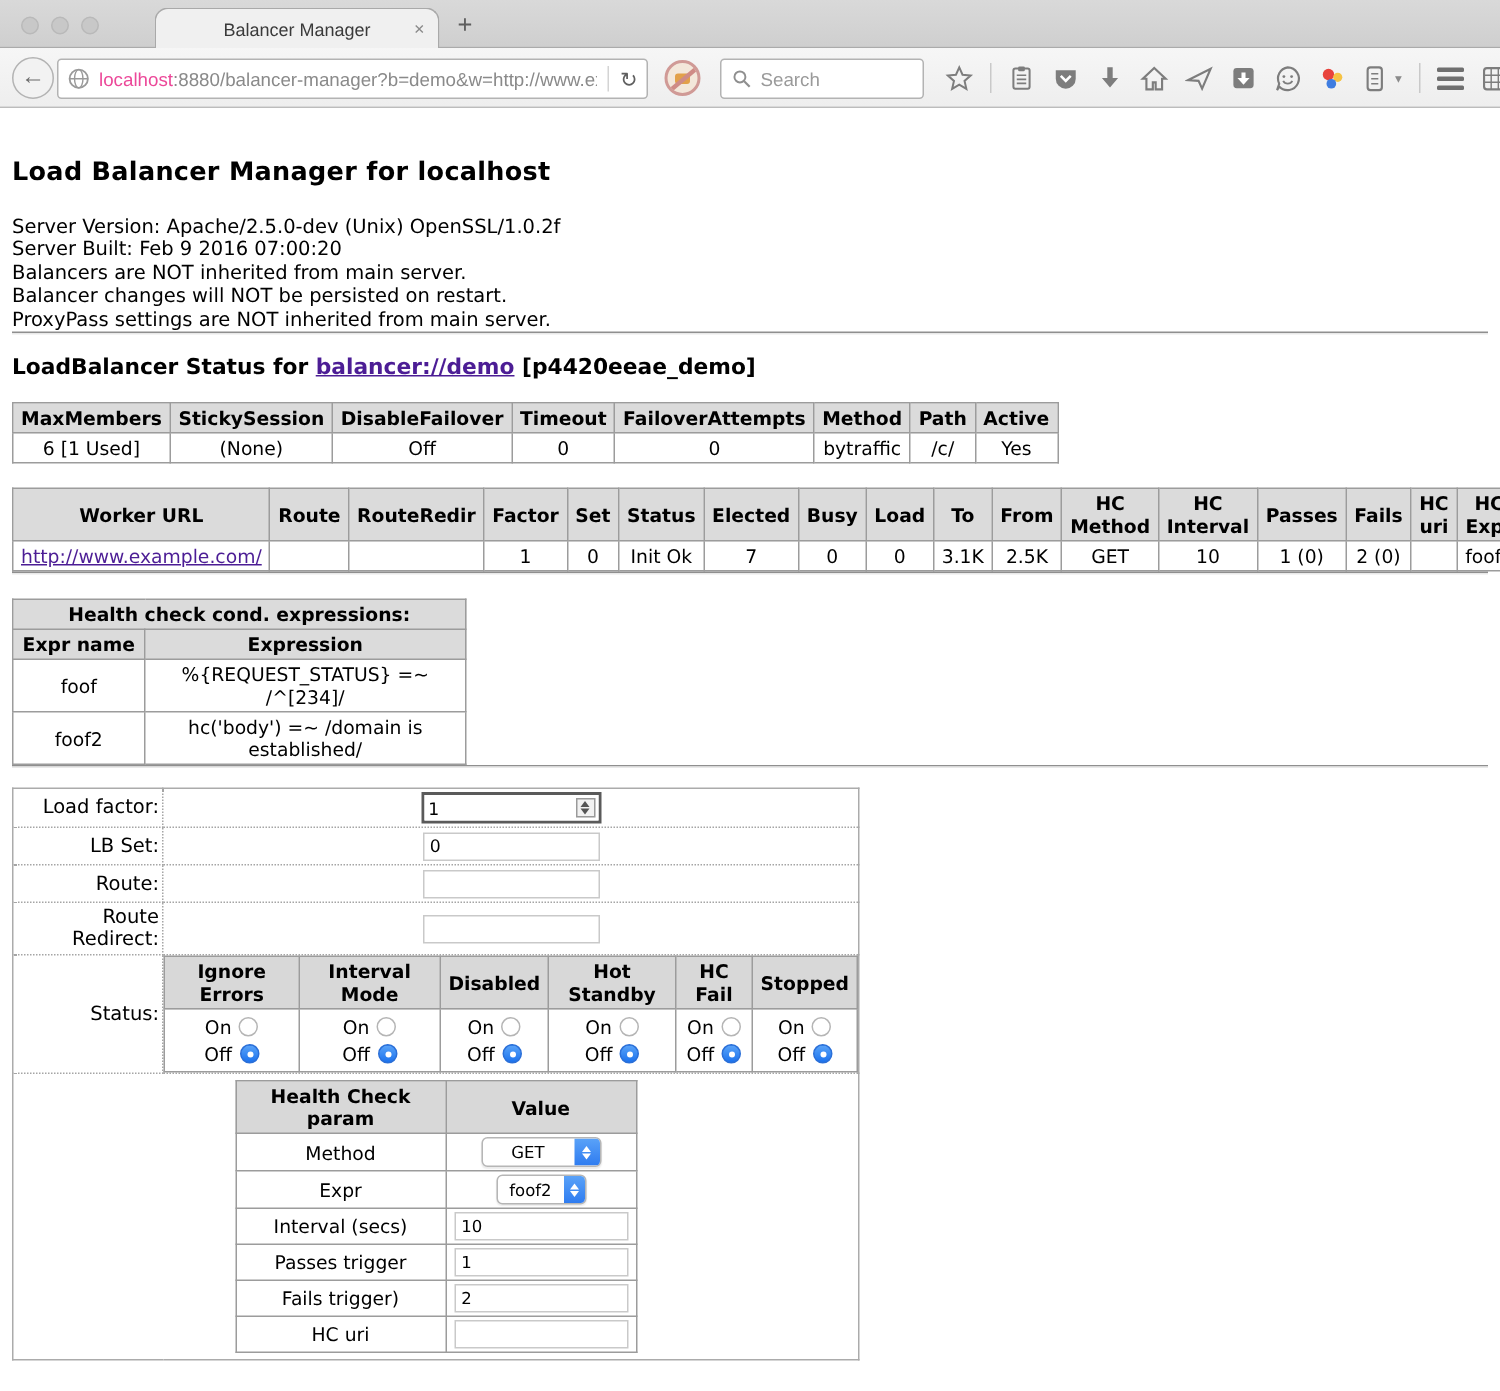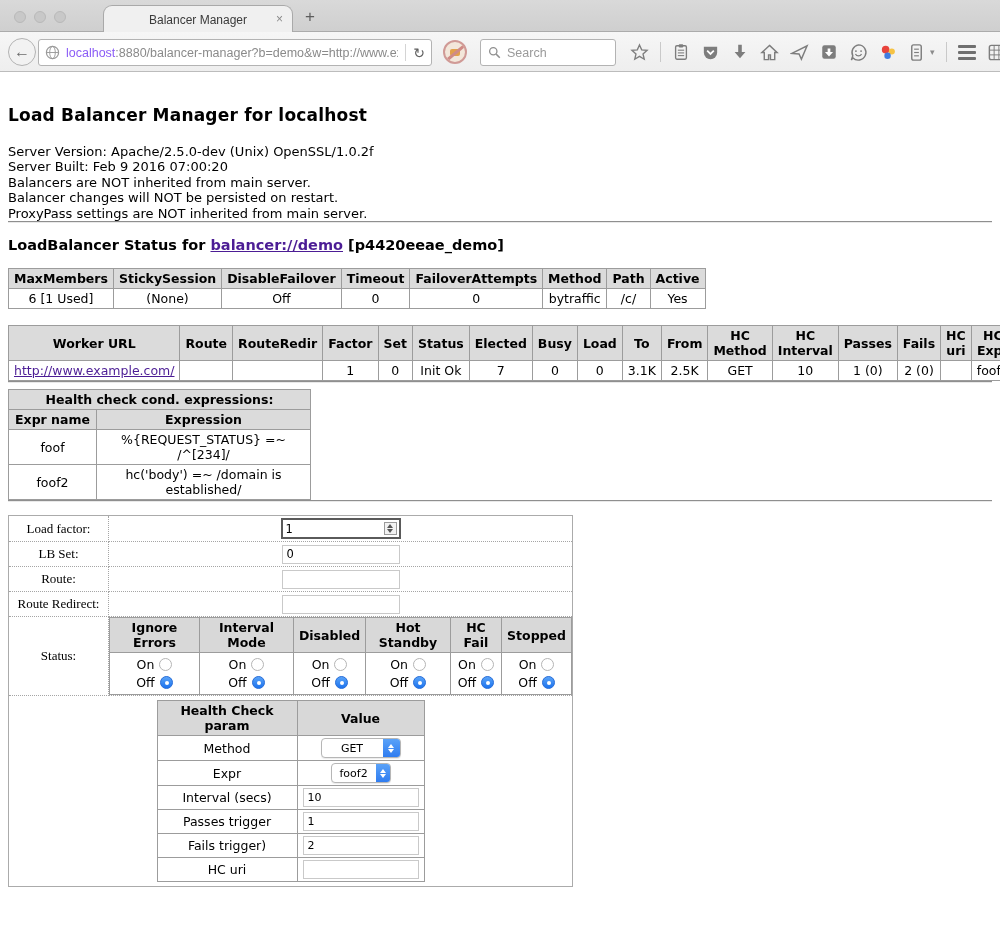--- a/index.html
+++ b/index.html
@@ -16,21 +16,21 @@
          display:flex; align-items:center; justify-content:center; font-family:"Liberation Sans",sans-serif; font-size:12px; color:#3a3a3a; }
   .tab-close { position:absolute; right:9px; top:6px; font-size:12px; color:#8a8a8a; cursor:default; }
   .newtab { position:absolute; left:305px; top:7px; font-size:17px; color:#5d5d5d; font-family:"Liberation Sans",sans-serif; }
   .toolbar { position:relative; height:40px; background:linear-gradient(#f6f6f6,#eeeeee); border-bottom:1px solid #bcbcbc;
              display:flex; align-items:center; font-family:"Liberation Sans",sans-serif; }
   .backbtn { position:absolute; left:8px; top:6px; width:28px; height:28px; border-radius:50%; border:1px solid #b3b3b3;
              background:#f2f2f2; color:#6b6b6b; font-size:16px; line-height:26px; text-align:center; }
   .urlbox { position:absolute; left:38px; top:7px; width:394px; height:27px; background:#fff; border:1px solid #b3b3b3;
             border-radius:3px; display:flex; align-items:center; padding:0 6px; }
   .urltext { font-size:12.5px; white-space:nowrap; overflow:hidden; flex:1; margin-left:6px; }
-  .urlhost { color:#8b5cf6; }
+  .urlhost { color:#ec4899; }
   .urlrest { color:#8a8a8a; }
   .url-sep { width:1px; height:17px; background:#d4d4d4; margin:0 7px; }
   .reload { color:#5f5f5f; font-size:14px; }
   .blockicon { position:absolute; left:443px; top:8px; width:24px; height:24px; border-radius:50%;
                border:2px solid #d09a96; background:#f3e7da; overflow:hidden; }
   .blockicon .blob { position:absolute; left:5px; top:7px; width:10px; height:7px; background:#e2a04a; border-radius:2px; }
   .blockicon .slash { position:absolute; left:-3px; top:9px; width:28px; height:2.5px; background:#cf8b86; transform:rotate(-40deg); }
   .searchbox { position:absolute; left:480px; top:7px; width:136px; height:27px; background:#fff; border:1px solid #b3b3b3;
                border-radius:3px; display:flex; align-items:center; padding:0 7px; }
   .searchtext { font-size:12.5px; color:#9a9a9a; margin-left:6px; }
@@ -55,21 +55,21 @@
   table.datatbl { border-collapse:collapse; margin-top:15px; font-size:12.5px; }
   table.datatbl th, table.datatbl td { border:1px solid #9c9c9c; padding:2px 5px; text-align:center; height:19px; }
   table.datatbl th { background:#dbdbdb; font-weight:bold; }
   table.datatbl td { background:#fff; }
   td.leftcell { text-align:left !important; }
 
   
   table.formtbl { border-collapse:collapse; margin-top:13px; width:565px; font-size:13px; }
   table.formtbl > tbody > tr > td { border:1px dotted #a5a5a5; padding:2px; }
   table.formtbl { border:1px solid #ababab; }
-  td.flabel { width:100px; text-align:center; height:25px;font-family:Liberation Serif, serif; }
+  td.flabel { width:100px; text-align:right; height:25px; }
   td.fvalue { text-align:center; }
   input.txt { width:118px; height:19px; border:1px solid #c9c9c9; font-size:11.5px; padding:0 4px;
               font-family:"DejaVu Sans",sans-serif; }
   .numwrap { position:relative; display:inline-block; width:120px; height:21px; border:2px solid #5a5a5a; background:#fff; }
   .numwrap input { width:100%; height:100%; border:0; font-size:11.5px; padding:0 18px 0 3px; font-family:"DejaVu Sans",sans-serif; }
   .spinner { position:absolute; right:2px; top:2px; width:13px; height:13px; border:1px solid #9a9a9a; background:#f2f2f2;
              display:flex; flex-direction:column; align-items:center; justify-content:center; gap:1px; }
   .spin-up { width:0; height:0; border-left:3px solid transparent; border-right:3px solid transparent; border-bottom:4px solid #555; }
   .spin-dn { width:0; height:0; border-left:3px solid transparent; border-right:3px solid transparent; border-top:4px solid #555; }
 
@@ -280,21 +280,21 @@
         <td>1 (0)</td>
         <td>2 (0)</td>
         <td></td>
         <td>foof2</td>
       </tr>
     </tbody>
   </table>
 
   <hr class="rule hr2">
 
-  <table class="datatbl" style="margin-top:6px;">
+  <table class="datatbl" style="margin-top:16px;">
     <tbody>
       <tr>
         <th colspan="2">Health check cond. expressions:</th>
       </tr>
       <tr>
         <th style="width:88px">Expr name</th>
         <th style="width:214px">Expression</th>
       </tr>
       <tr>
         <td>foof</td>

